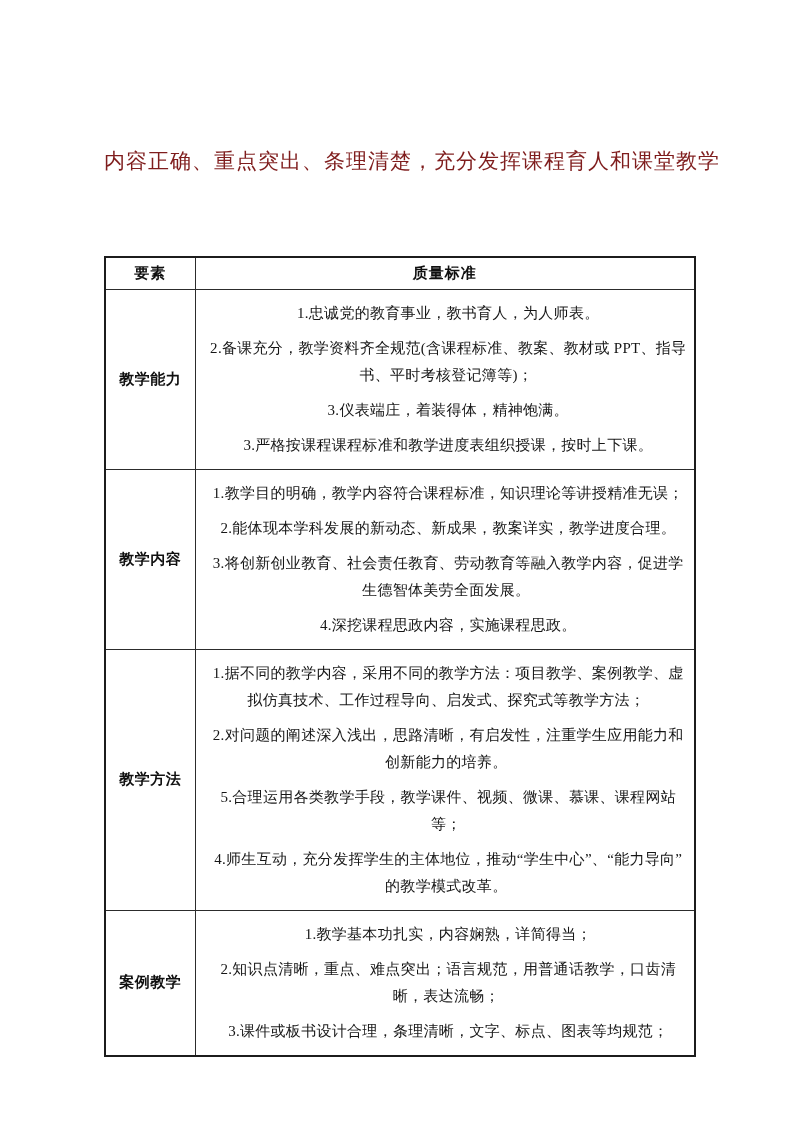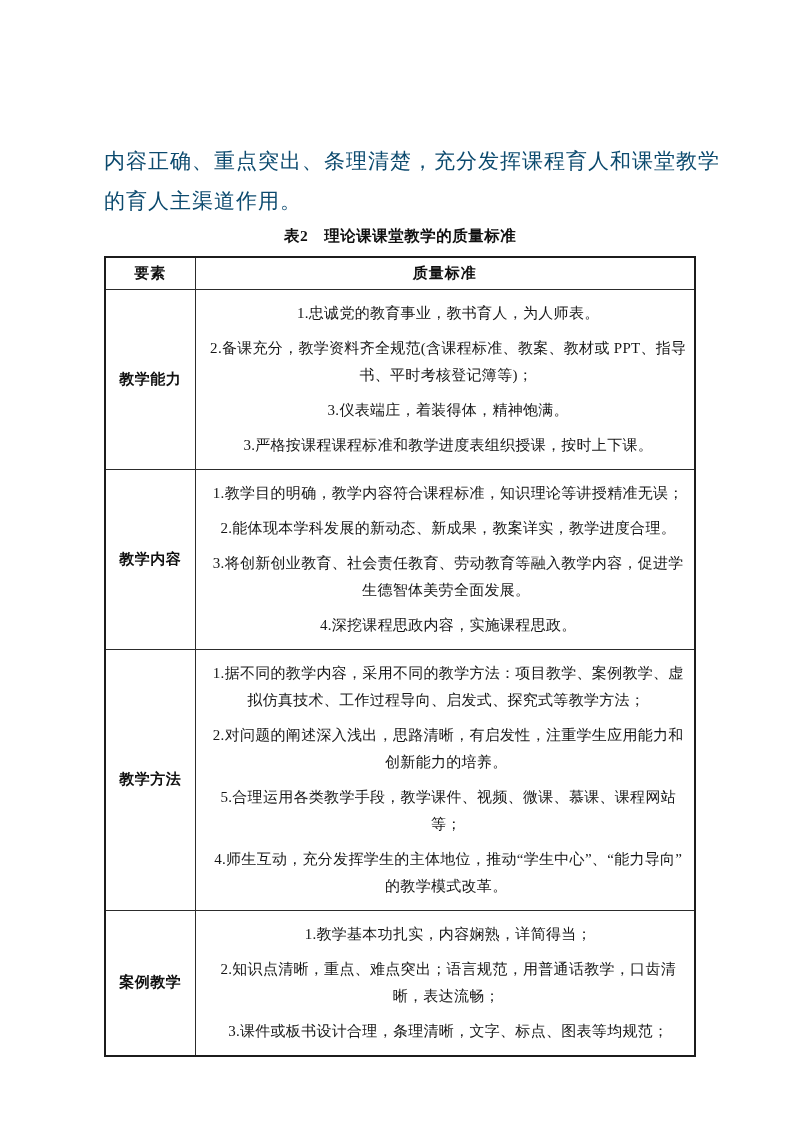--- a/index.html
+++ b/index.html
@@ -21,21 +21,21 @@
     position: absolute;
     left: 104px;
     top: 141px;
     width: 596px;
   }
   .intro-line {
     font-size: 21px;
     line-height: 40px;
     letter-spacing: 1px;
     white-space: nowrap;
-    color: #0c4a6e;
+    color: #7f1d1d;
   }
   
   .caption {
     position: absolute;
     left: 104px;
     top: 226px;
     width: 592px;
     text-align: center;
     font-size: 15.5px;
     font-weight: bold;
@@ -86,24 +86,22 @@
     color: #161616;
   }
 </style>
 </head>
 <body>
 
 <div class="page">
 
   <div class="intro">
     <div class="intro-line">内容正确、重点突出、条理清楚，充分发挥课程育人和课堂教学</div>
-    <div class="intro-line">的育人主渠道作用。</div>
   </div>
 
-  <div class="caption">表2　理论课课堂教学的质量标准</div>
 
   <table class="qs-table">
     <colgroup>
       <col class="col-element">
       <col class="col-standards">
     </colgroup>
     <thead>
       <tr class="header-row">
         <th class="header-cell">要素</th>
         <th class="header-cell">质量标准</th>

